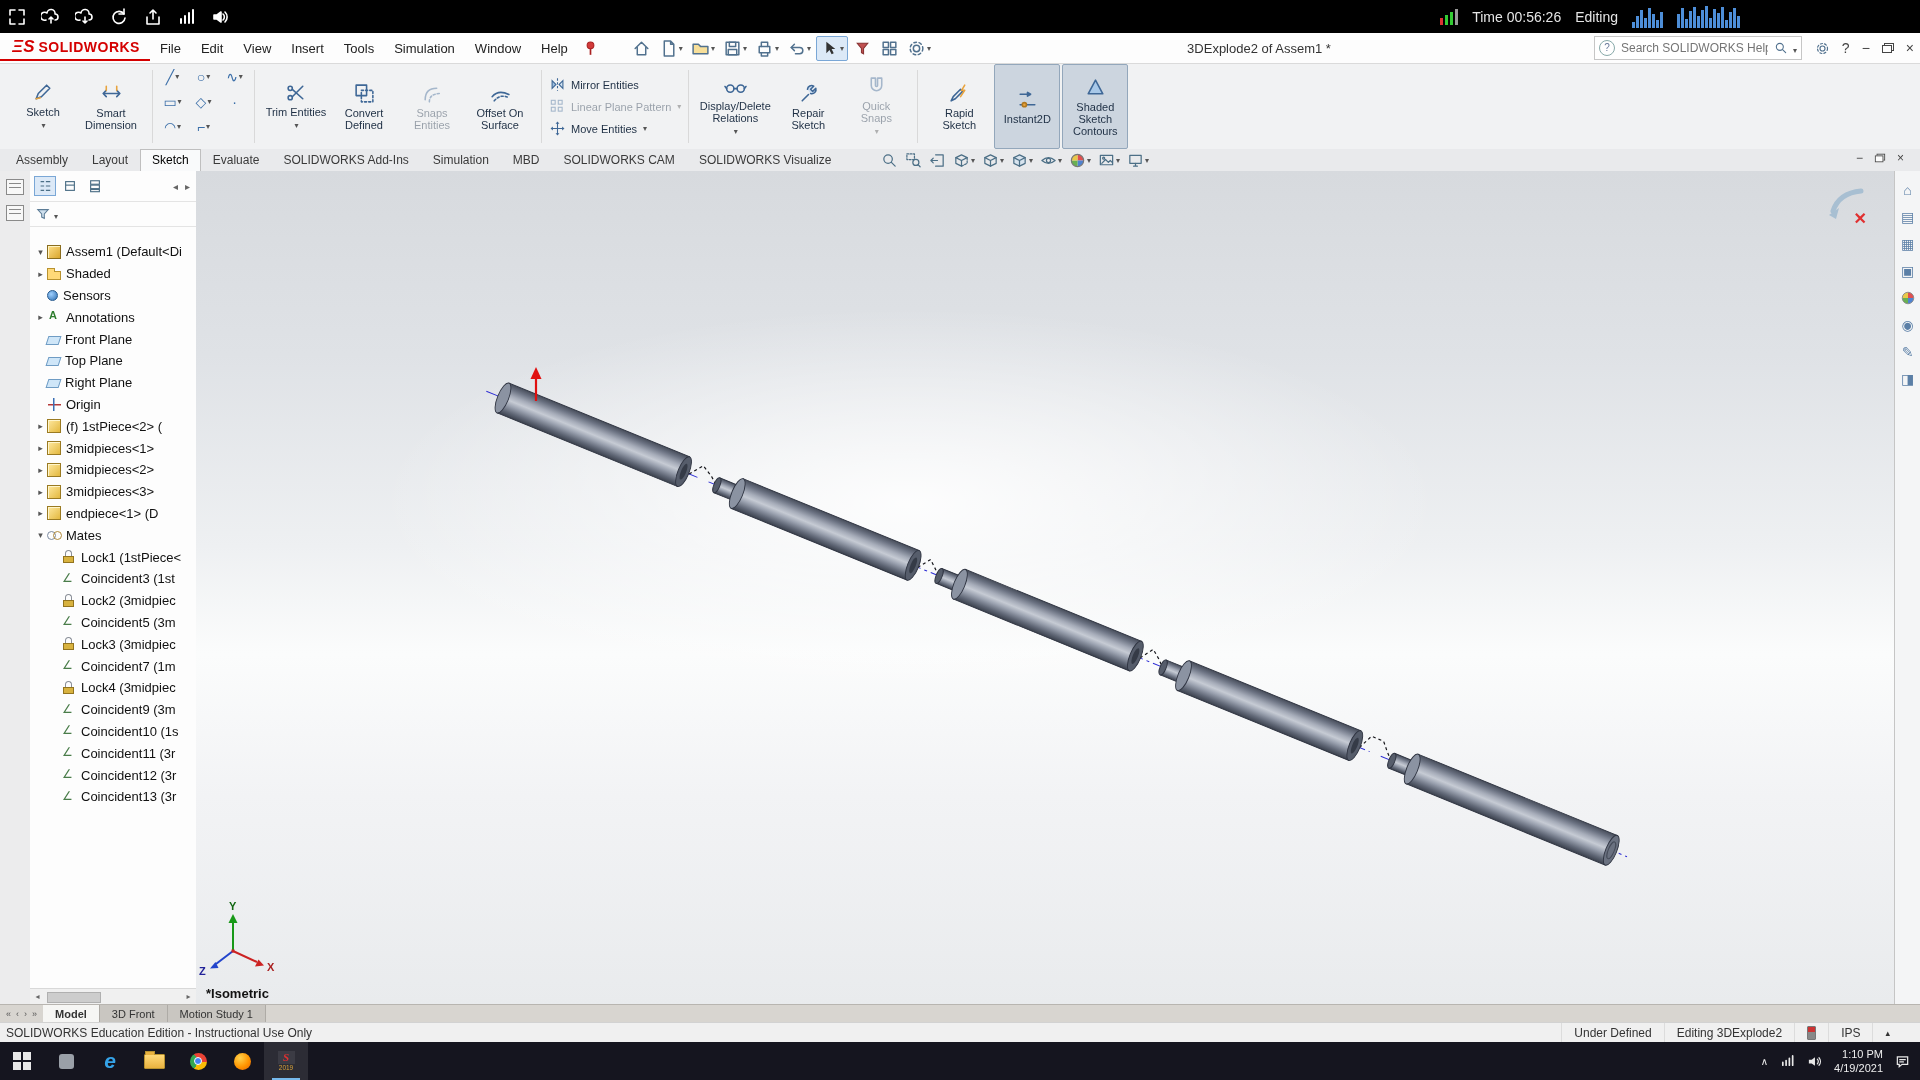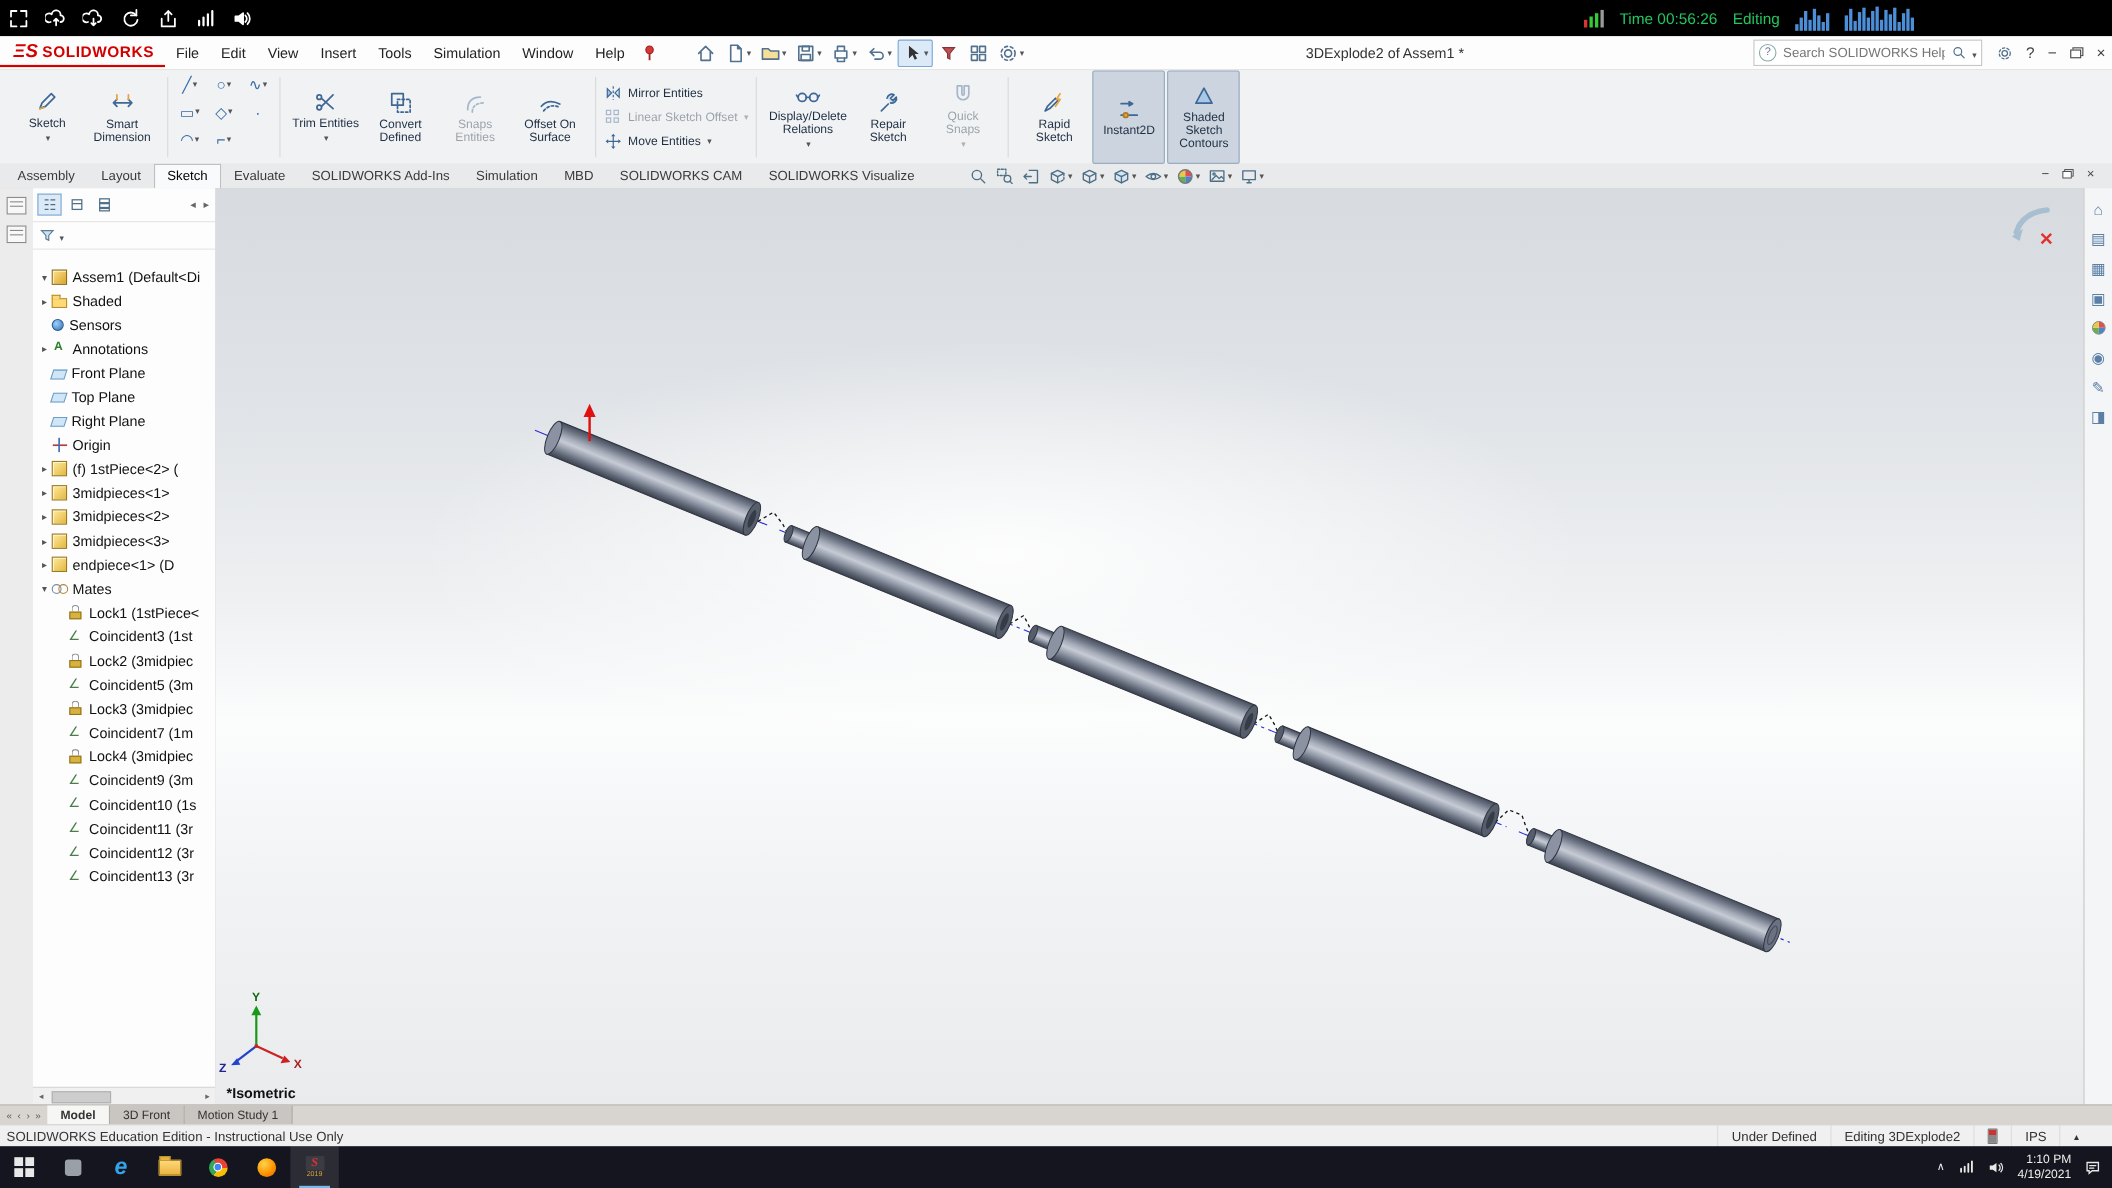--- a/index.html
+++ b/index.html
@@ -7,21 +7,21 @@
   svg{display:block}
   .svgi{stroke:#51718e;fill:none;stroke-width:1.4;stroke-linecap:round;stroke-linejoin:round}
 
   
   #recorder{position:absolute;top:0;left:0;right:0;height:33px;background:#000;display:flex;align-items:center;color:#fff}
   .rec-ic{width:34px;height:24px;display:flex;align-items:center;justify-content:center}
   .rec-ic svg{stroke:#fff;fill:none;stroke-width:1.6;stroke-linecap:round;stroke-linejoin:round;width:20px;height:20px}
   #rec-right{margin-left:auto;display:flex;align-items:center;gap:14px;margin-right:180px}
   .meter{display:flex;align-items:flex-end;gap:2px;height:16px}
   .meter i{display:block;width:3px;background:#3c3}
-  #rec-time,#rec-activity{font-size:14px;color:#22c55e}
+  #rec-time,#rec-activity{font-size:14px;color:#e5e5e5}
   .histo{display:flex;align-items:flex-end;gap:1px;height:22px}
   .histo i{display:block;width:3px;background:#4d8ed8}
 
   
   #menubar{position:absolute;top:33px;left:0;right:0;height:30px;background:#fdfdfd;border-bottom:1px solid #dadada;display:flex;align-items:center;font-size:13px}
   #sw-logo{display:flex;align-items:center;gap:4px;padding:2px 10px 2px 12px;border-bottom:2px solid #d40000}
   #sw-logo .ds{color:#d40000;font-weight:bold;font-style:italic;font-size:17px}
   #sw-logo .nm{color:#d40000;font-weight:bold;letter-spacing:.5px;font-size:14px}
   .menu-item{padding:4px 10px;color:#222;cursor:default}
   .qt{display:flex;align-items:center;margin-left:26px;gap:2px}
@@ -408,21 +408,21 @@
         </svg>
       <span>Mirror Entities</span>
     </div>
     <div class="rowtool disabled caret">
       <svg viewBox="0 0 22 22">
           <rect x="3" y="3" width="5" height="5"></rect>
           <rect x="12" y="3" width="5" height="5"></rect>
           <rect x="3" y="12" width="5" height="5"></rect>
           <rect x="12" y="12" width="5" height="5"></rect>
         </svg>
-      <span>Linear Sketch Offset</span>
+      <span>Linear Plane Pattern</span>
     </div>
     <div class="rowtool caret">
       <svg viewBox="0 0 22 22">
           <path d="M11 4v14M4 11h14"></path>
           <path d="M11 2l-2.5 3h5zM11 20l-2.5-3h5zM2 11l3-2.5v5zM20 11l-3-2.5v5z" fill="#3e6796" stroke="none"></path>
         </svg>
       <span>Move Entities</span>
     </div>
   </div>
   <div class="rsep"></div>

